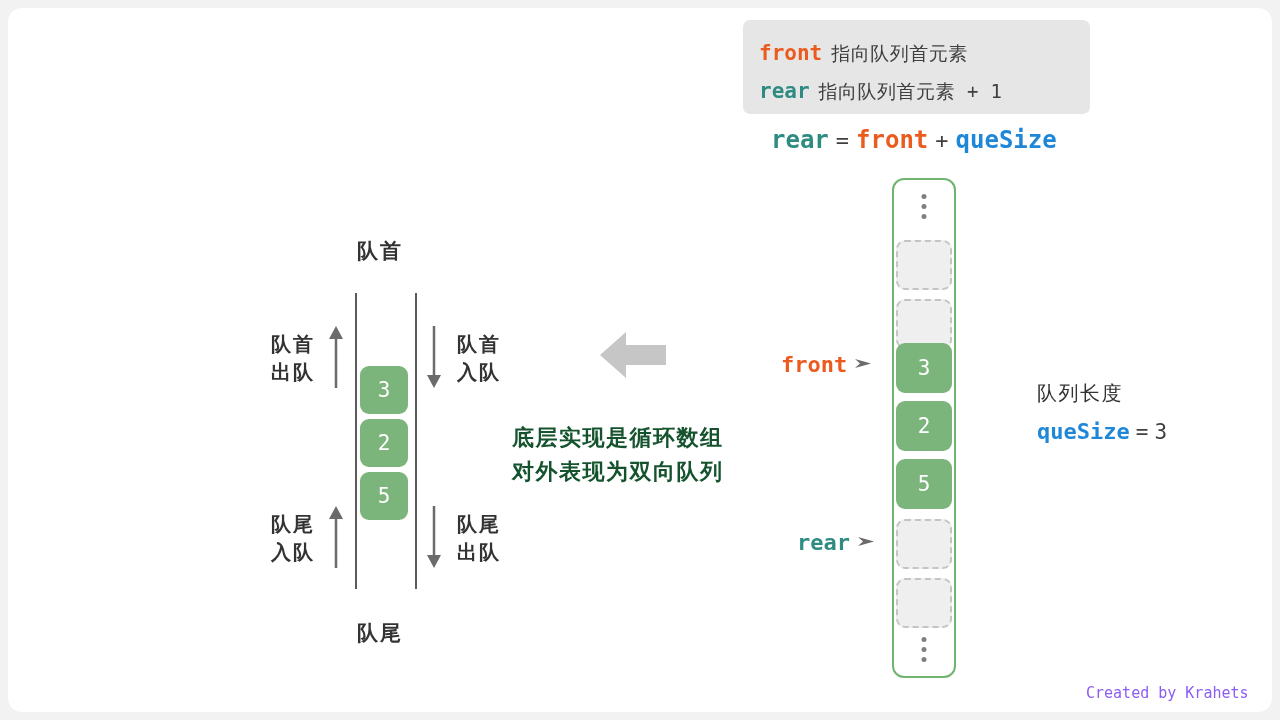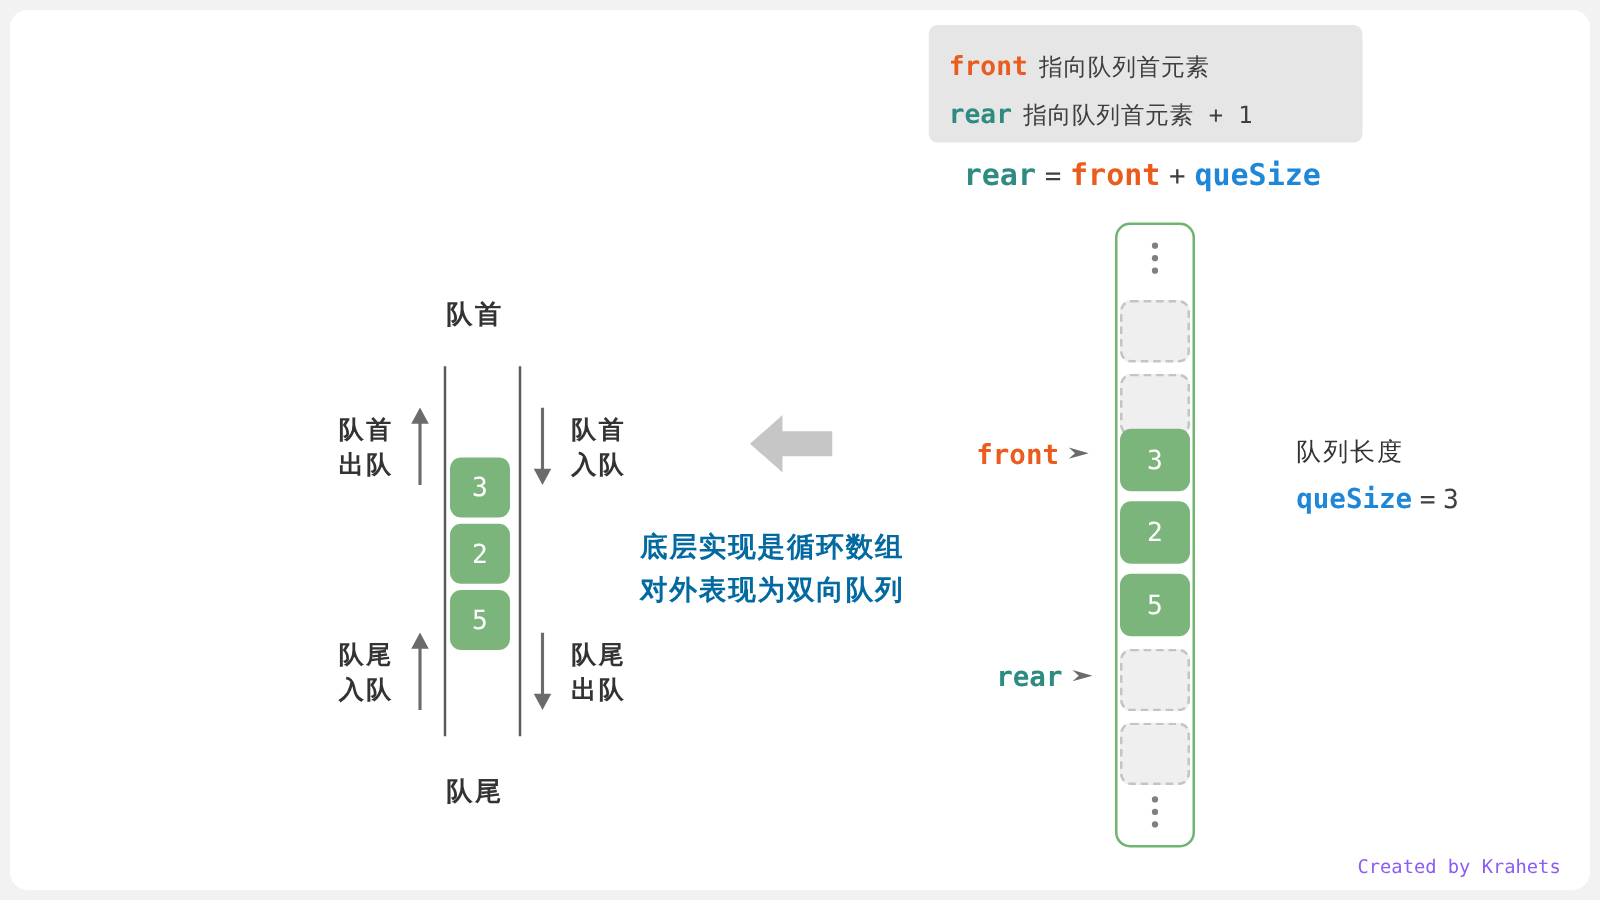--- a/index.html
+++ b/index.html
@@ -99,21 +99,21 @@
     display: flex; align-items: center; justify-content: center;
     left: 352px;
   }
   #lcell-0 { top: 358px; }
   #lcell-1 { top: 411px; }
   #lcell-2 { top: 464px; }
 
   
   #center-note {
     left: 504px; top: 413px;
-    font-size: 22px; font-weight: bold; color: #0369a1;
+    font-size: 22px; font-weight: bold; color: #14532d;
     line-height: 34px; letter-spacing: 1.5px; white-space: nowrap;
   }
   #big-arrow { left: 592px; top: 322px; }
 
   
   #array-col {
     left: 884px; top: 170px;
     width: 64px; height: 500px;
     border: 2px solid #6fb46f;
     border-radius: 12px;
@@ -153,21 +153,21 @@
   .ptr .ptr-label {
     font-family: "DejaVu Sans Mono", "Liberation Mono", monospace;
     font-weight: bold; font-size: 22px;
   }
   .ptr .ptr-arrow { margin-left: 8px; }
   #ptr-front { left: 773px; top: 344px; }
   #ptr-rear  { left: 789px; top: 522px; }
 
   
   #size-note { left: 1029px; top: 340px; white-space: nowrap; }
-  #size-note .line1 { font-size: 20px; color: #333333; letter-spacing: 1.5px; }
+  #size-note .line1 { font-size: 20px; color: #333333; letter-spacing: 1.5px; margin-top: 32px; }
   #size-note .line2 { margin-top: 12px; font-size: 20px; }
   #size-note .line2 .kw { font-size: 22px; }
   #size-note .line2 .op {
     font-family:"DejaVu Sans Mono","Liberation Mono",monospace;
     color:#3f3f3f; font-size: 21px; margin: 0 6px;
   }
 
   
   #step-badge {
     left: 36px; top: 638px;

